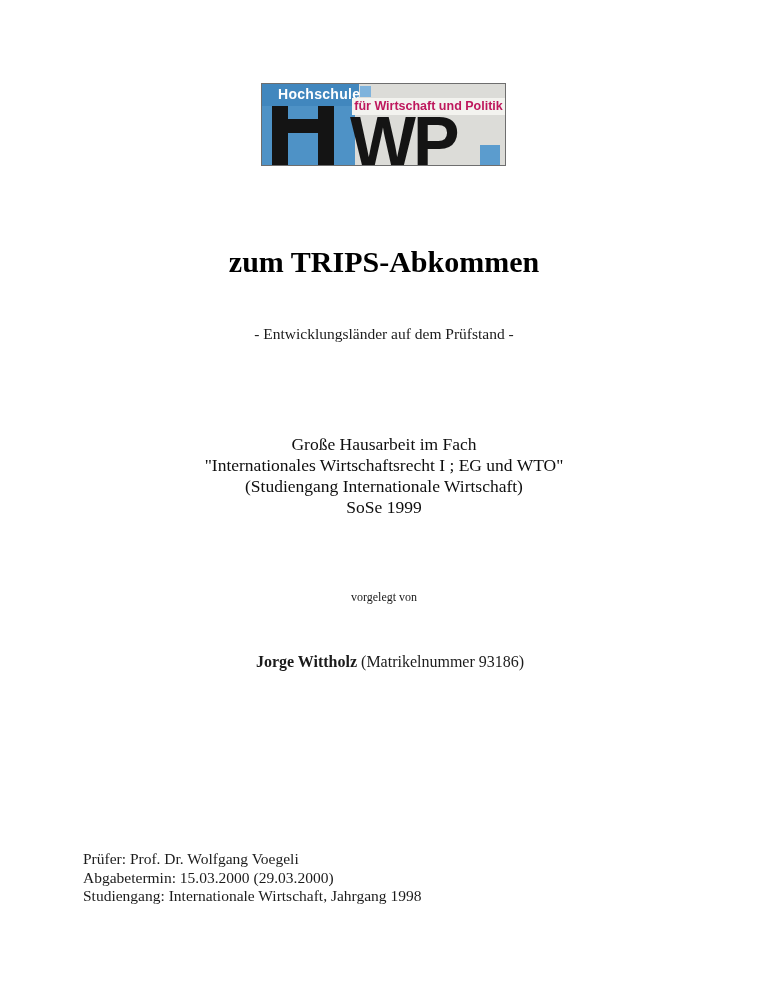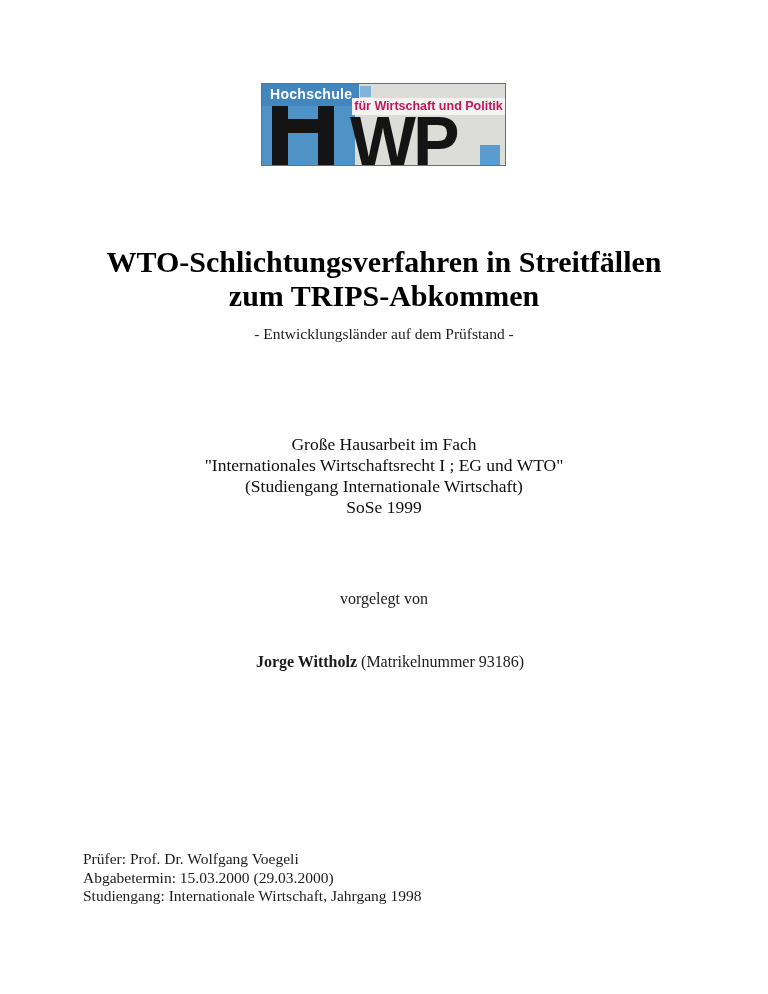--- a/index.html
+++ b/index.html
@@ -27,21 +27,21 @@
     width: 93px; height: 100%;
     background: #4e92c6;
   }
   .logo-hochschule-band {
     position: absolute; left: 0; top: 0;
     width: 97px; height: 22px;
     background: #4187be;
     color: #ffffff;
     font-size: 14px; font-weight: bold;
     line-height: 21px;
-    padding-left: 8px;
+    padding-left: 16px;
     letter-spacing: 0.3px;
   }
   .logo-band-accent {
     position: absolute; left: 98px; top: 2px;
     width: 11px; height: 11px;
     background: #7fb3dc;
   }
   .logo-letter-h { position: absolute; left: 0; top: 0; width: 93px; height: 100%; }
   .h-bar { position: absolute; top: 13px; bottom: 0; width: 16px; background: #141414; }
   .h-bar-left  { left: 10px; }
@@ -94,21 +94,21 @@
     position: absolute; left: 0; right: 0; top: 434px;
     text-align: center;
     font-weight: normal;
     font-size: 17.5px;
     line-height: 21px;
     color: #0e0e0e;
   }
   .presented-by {
     position: absolute; left: 0; right: 0; top: 590px;
     text-align: center;
-    font-size: 16px;
+    font-size: 12px;
   }
   .author-line {
     position: absolute; left: 0; right: 0; top: 653px;
     text-align: center;
     font-size: 16px;
     margin-left: 12px;
   }
   .author-line .author-name { font-weight: bold; }
   .footer-block {
     position: absolute; left: 83px; top: 850px;
@@ -132,21 +132,20 @@
   <div class="logo-hochschule-band">Hochschule</div>
   <div class="logo-band-accent"></div>
 
   <div class="logo-fwup-band">für Wirtschaft und Politik</div>
 
   <div class="logo-wp">WP</div>
   <div class="logo-wp-period"></div>
 </div>
 
 <div class="title-block">
-  <div>WTO-Schlichtungsverfahren in Streitfällen</div>
   <div>zum TRIPS-Abkommen</div>
 </div>
 
 <div class="subtitle">- Entwicklungsländer auf dem Prüfstand -</div>
 
 <div class="course-block">
   <div>Große Hausarbeit im Fach</div>
   <div>"Internationales Wirtschaftsrecht I ; EG und WTO"</div>
   <div>(Studiengang Internationale Wirtschaft)</div>
   <div>SoSe 1999</div>

